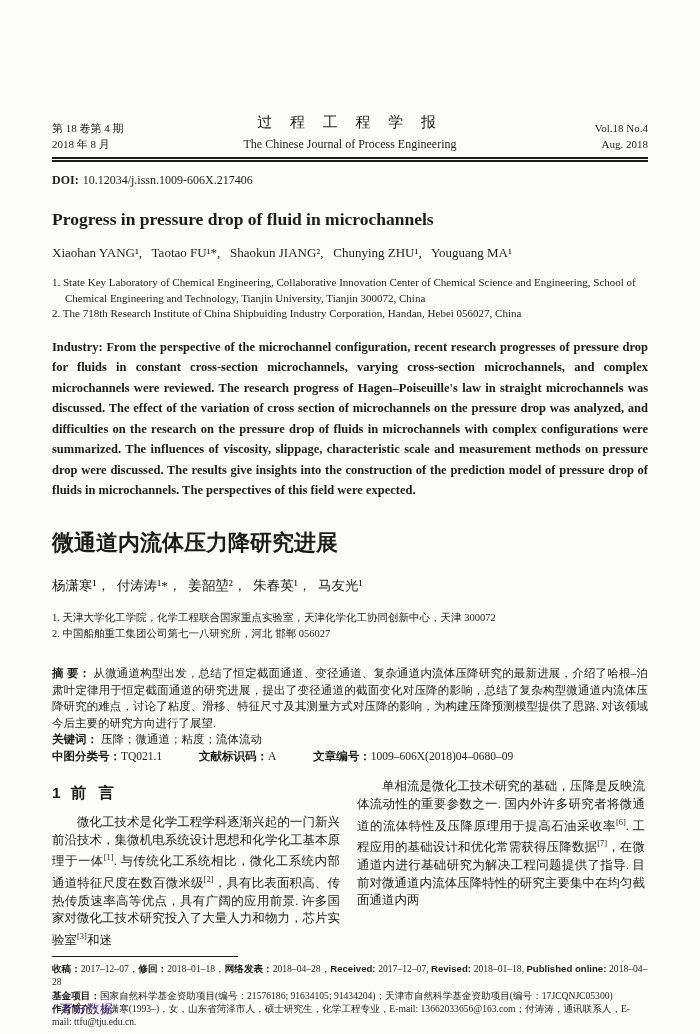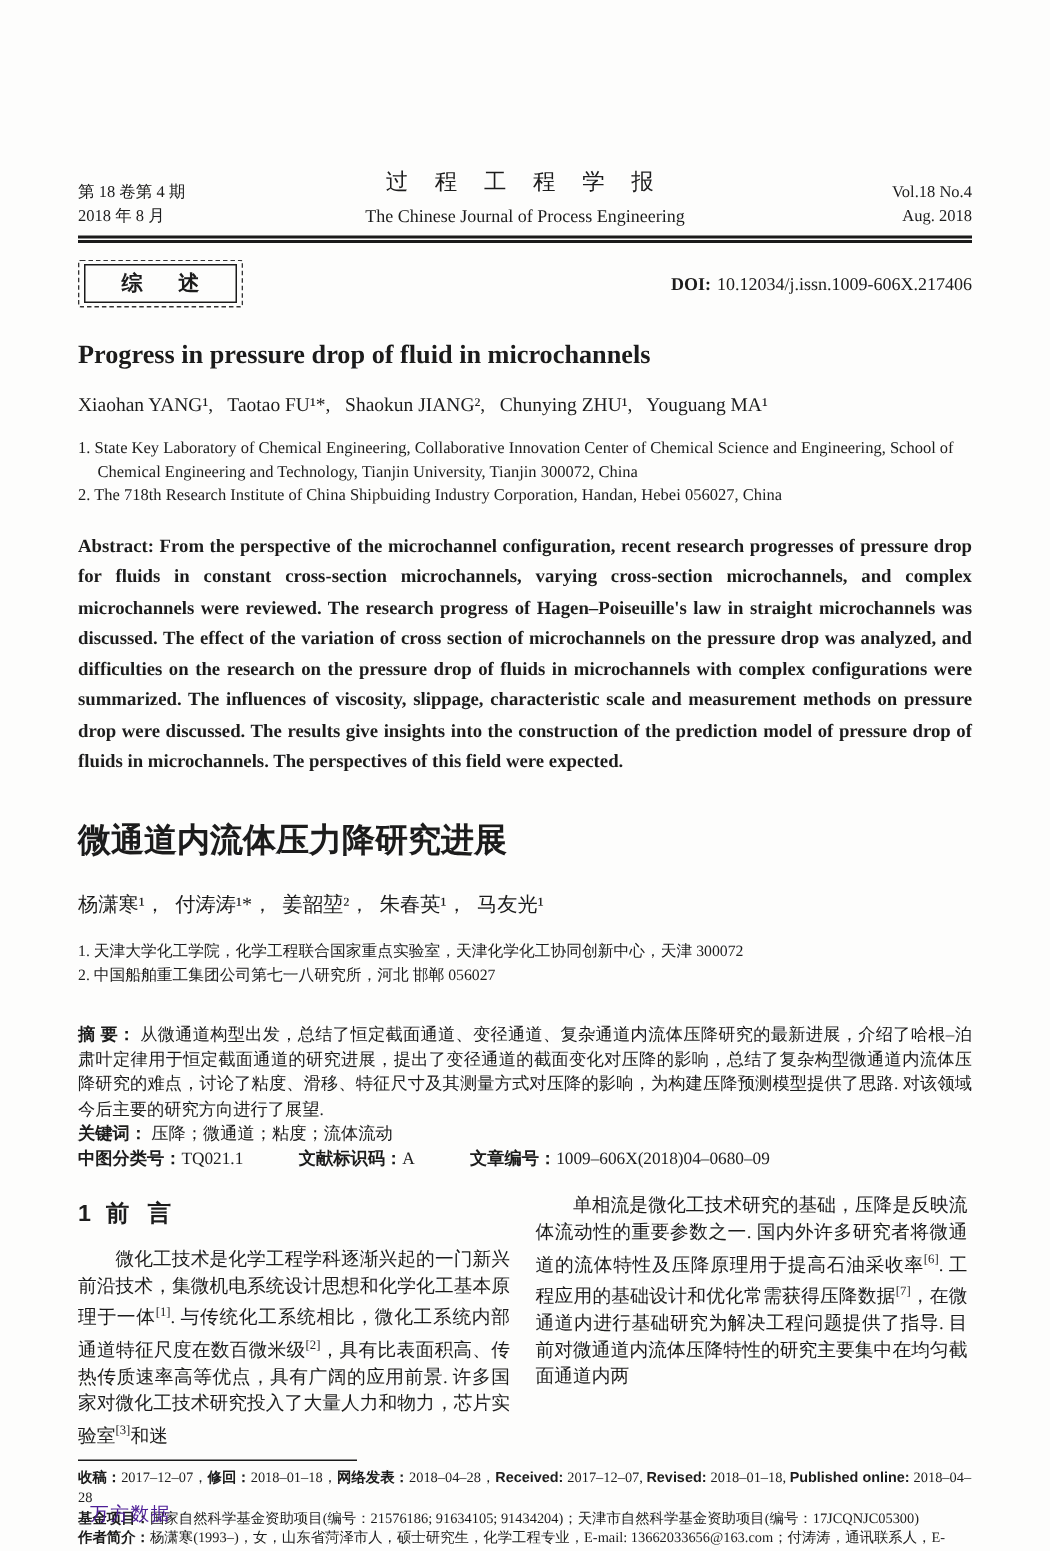--- a/index.html
+++ b/index.html
@@ -78,36 +78,33 @@
       <div class="jtitle-en">The Chinese Journal of Process Engineering</div>
     </div>
     <div class="col right">
       <div>Vol.18 No.4</div>
       <div>Aug. 2018</div>
     </div>
   </div>
   <div class="dbl-rule"></div>
 
   <div class="badge-row">
-    <div class="badge-outer">
-      <div class="badge">综 述</div>
-    </div>
     <div class="doi-line">
       <b>DOI:</b><span>10.12034/j.issn.1009-606X.217406</span>
     </div>
   </div>
 
   <h1 class="title-en">Progress in pressure drop of fluid in microchannels</h1>
   <div class="authors-en">Xiaohan YANG¹,   Taotao FU¹*,   Shaokun JIANG²,   Chunying ZHU¹,   Youguang MA¹</div>
   <div class="affils-en">
     <div class="aff">1. State Key Laboratory of Chemical Engineering, Collaborative Innovation Center of Chemical Science and Engineering, School of Chemical Engineering and Technology, Tianjin University, Tianjin 300072, China</div>
     <div class="aff">2. The 718th Research Institute of China Shipbuiding Industry Corporation, Handan, Hebei 056027, China</div>
   </div>
   <div class="abstract-en">
-    <b>Abstract:</b>
+    <b>Industry:</b>
     <span>From the perspective of the microchannel configuration, recent research progresses of pressure drop for fluids in constant cross-section microchannels, varying cross-section microchannels, and complex microchannels were reviewed. The research progress of Hagen–Poiseuille's law in straight microchannels was discussed. The effect of the variation of cross section of microchannels on the pressure drop was analyzed, and difficulties on the research on the pressure drop of fluids in microchannels with complex configurations were summarized. The influences of viscosity, slippage, characteristic scale and measurement methods on pressure drop were discussed. The results give insights into the construction of the prediction model of pressure drop of fluids in microchannels. The perspectives of this field were expected.</span>
   </div>
 
   <h2 class="title-cn">微通道内流体压力降研究进展</h2>
   <div class="authors-cn">杨潇寒¹，  付涛涛¹*，  姜韶堃²，  朱春英¹，  马友光¹</div>
   <div class="affils-cn">
     <div>1. 天津大学化工学院，化学工程联合国家重点实验室，天津化学化工协同创新中心，天津 300072</div>
     <div>2. 中国船舶重工集团公司第七一八研究所，河北 邯郸 056027</div>
   </div>
   <div class="abstract-cn">

